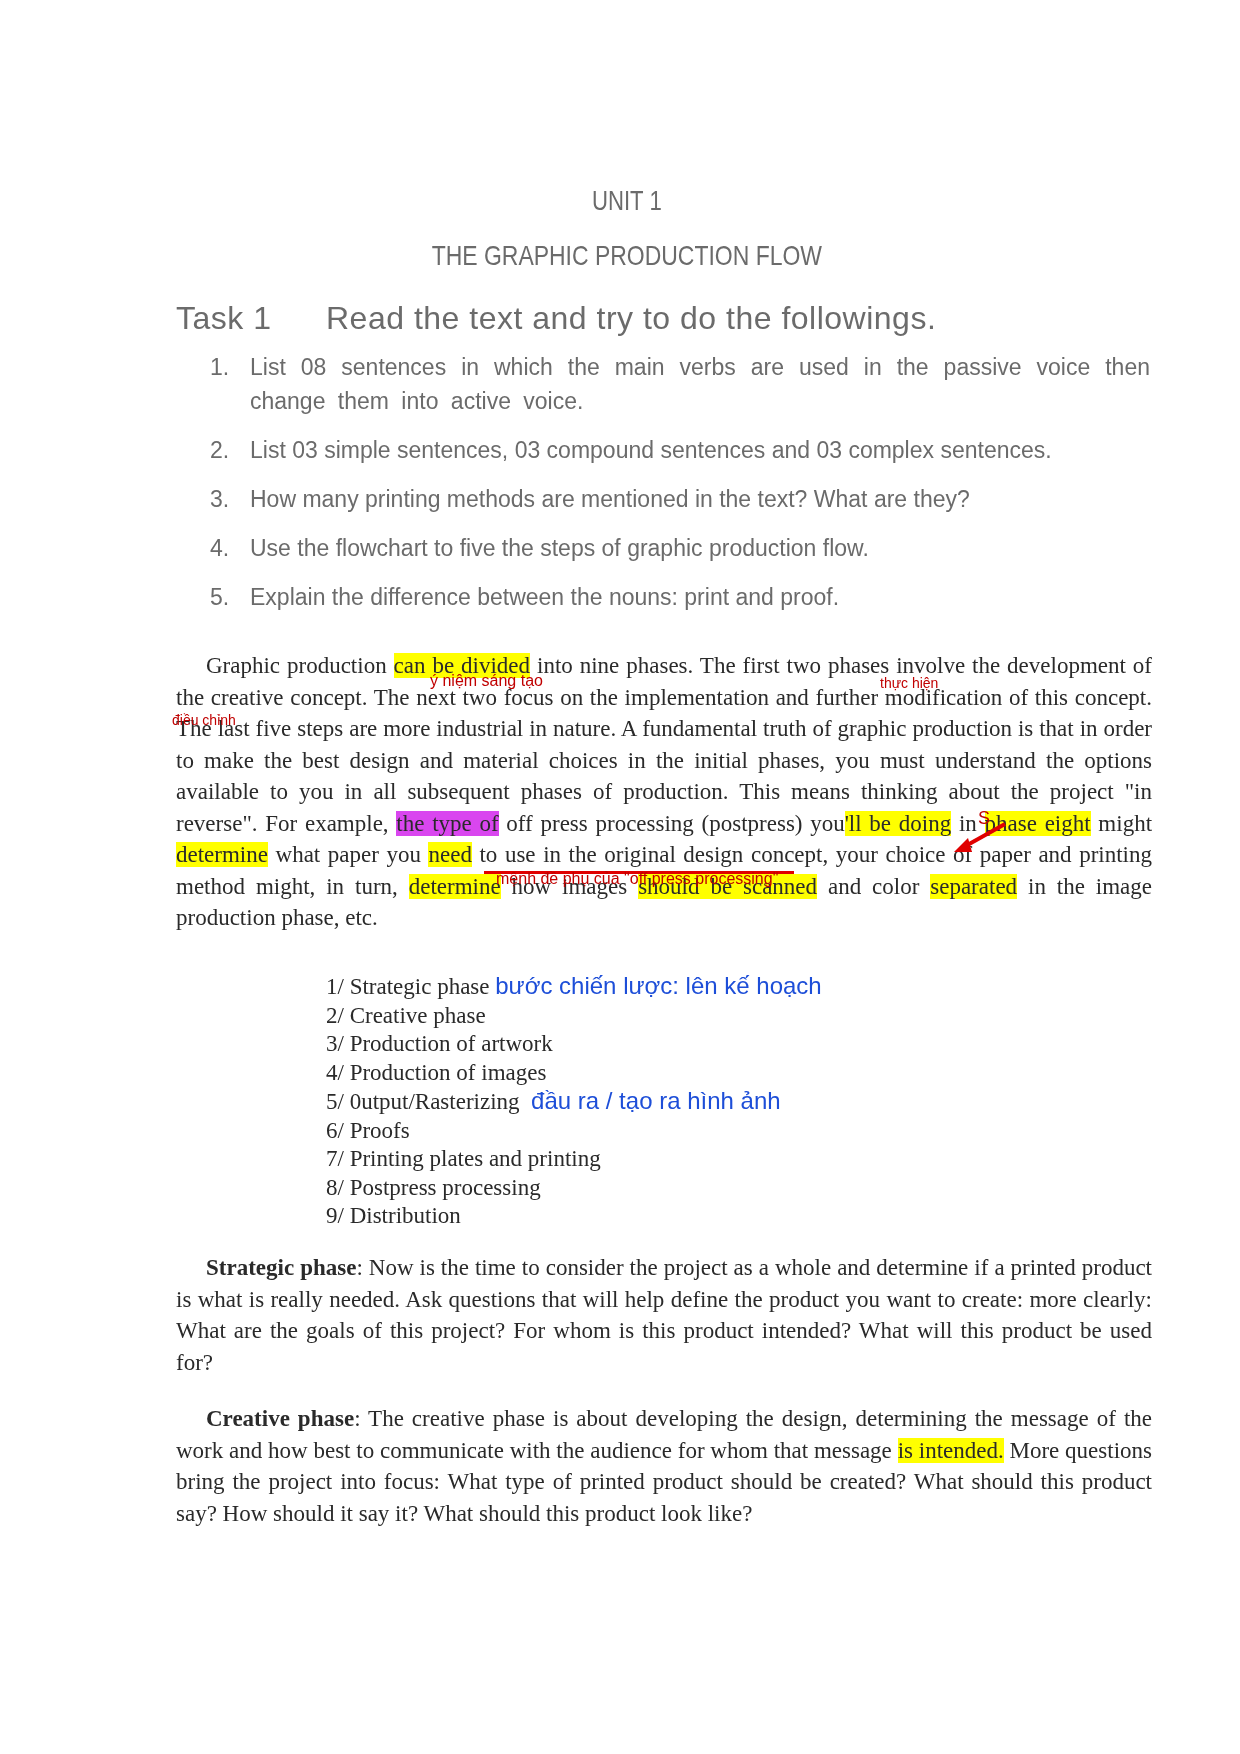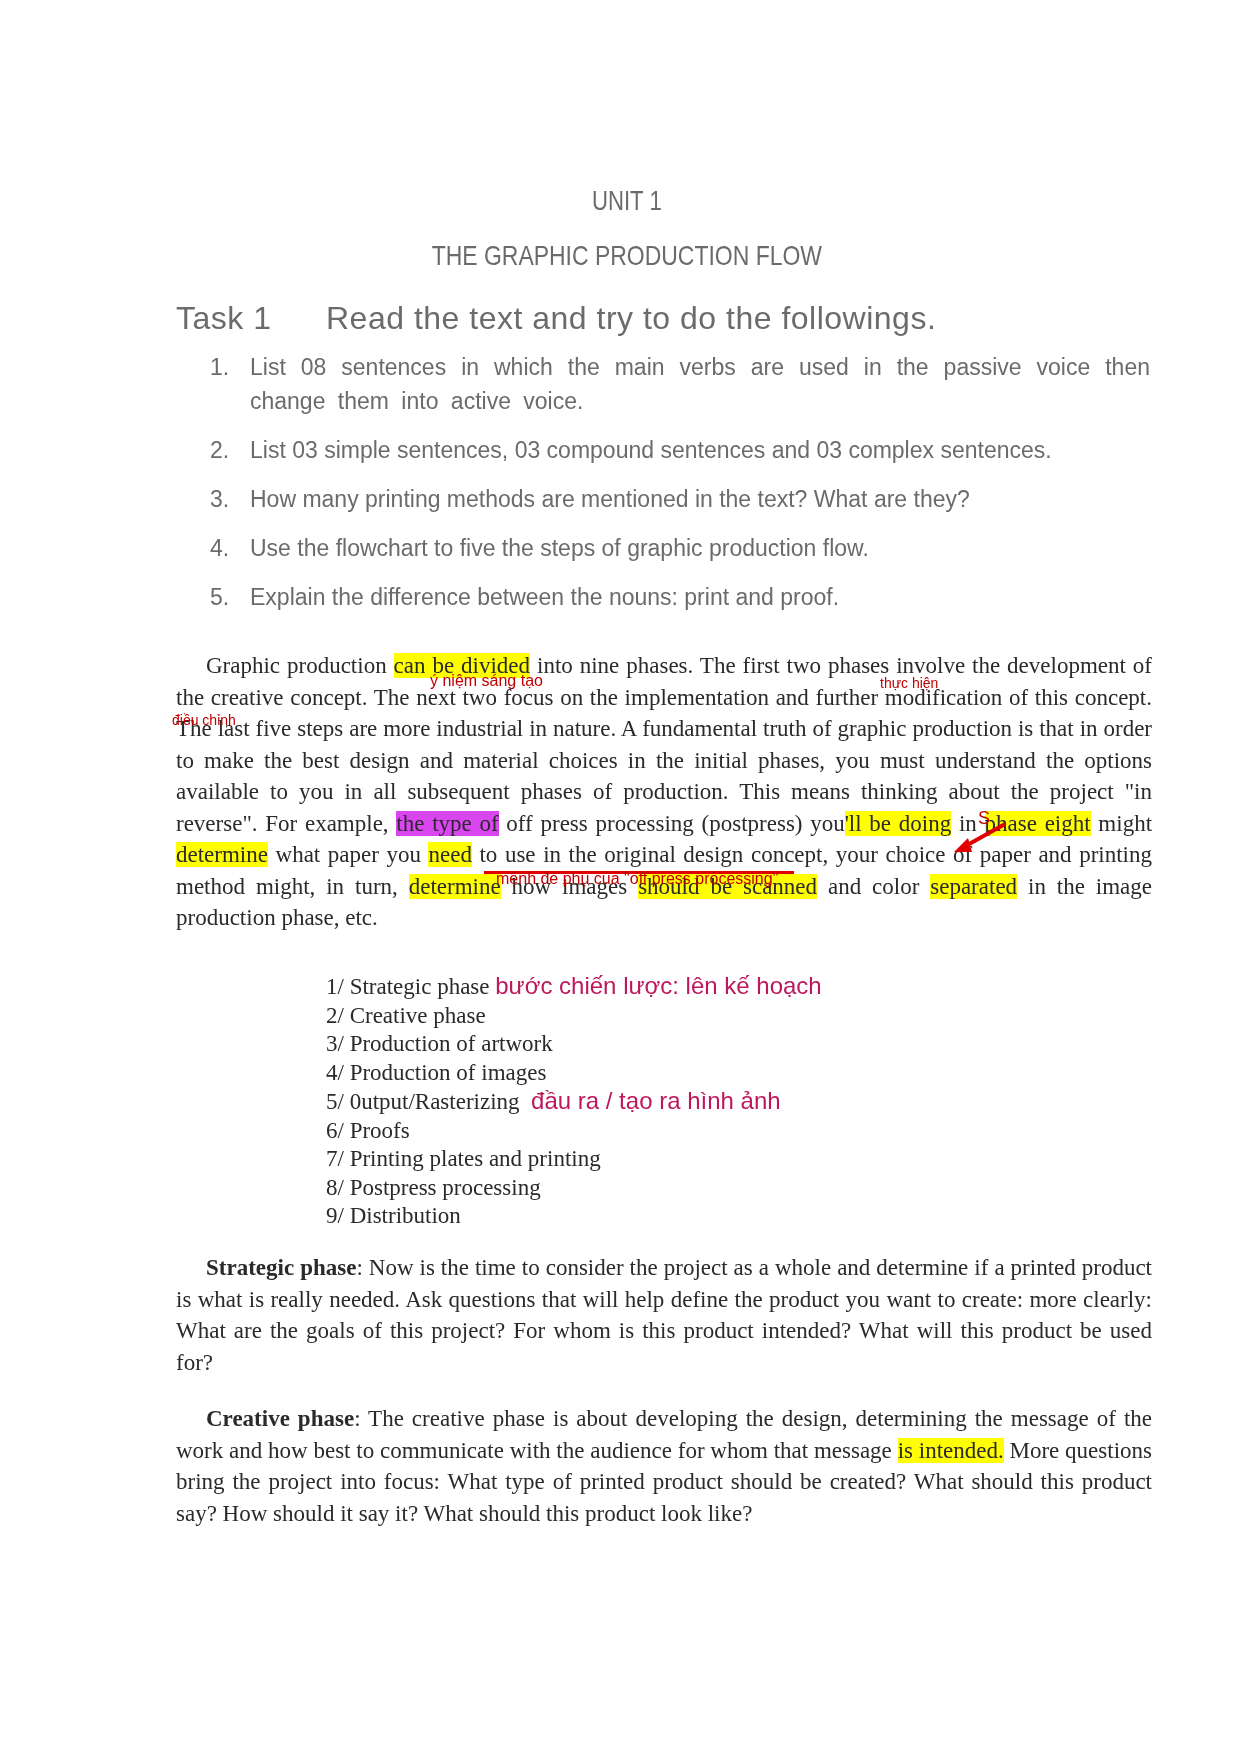--- a/index.html
+++ b/index.html
@@ -13,21 +13,21 @@
   .task-line .task-label { display:inline-block; width:150px; }
   .tasks { position:absolute; left:210px; top:350px; width:940px; margin:0; padding:0; list-style:none; font-size:23px; }
   .tasks li { position:relative; padding-left:40px; margin-bottom:15px; line-height:34px; }
   .tasks li .num { position:absolute; left:0; top:0; }
   .tasks li.first { text-align:justify; word-spacing:6px; }
   .para { position:absolute; left:176px; width:976px; font-size:23px; line-height:31.5px; text-align:justify; }
   .para p { margin:0; text-indent:30px; }
   .hl { background:#ffff00; }
   .hl-cyan { background:#d946ef; }
   .note-red { position:absolute; font-family:"Liberation Sans", sans-serif; color:#c00000; font-size:16px; white-space:nowrap; }
-  .note-blue { font-family:"Liberation Sans", sans-serif; color:#be185d; font-size:24px; }
+  .note-blue { font-family:"Liberation Sans", sans-serif; color:#1d4ed8; font-size:24px; }
   .phase-list { position:absolute; left:326px; top:972px; font-size:23px; line-height:28.5px; }
   .phase-list div { white-space:nowrap; }
   .lead { font-weight:bold; }
   .underline-red { position:absolute; height:3px; background:#e00000; }
 </style>
 </head>
 <body>
 
 <div class="page">
 

